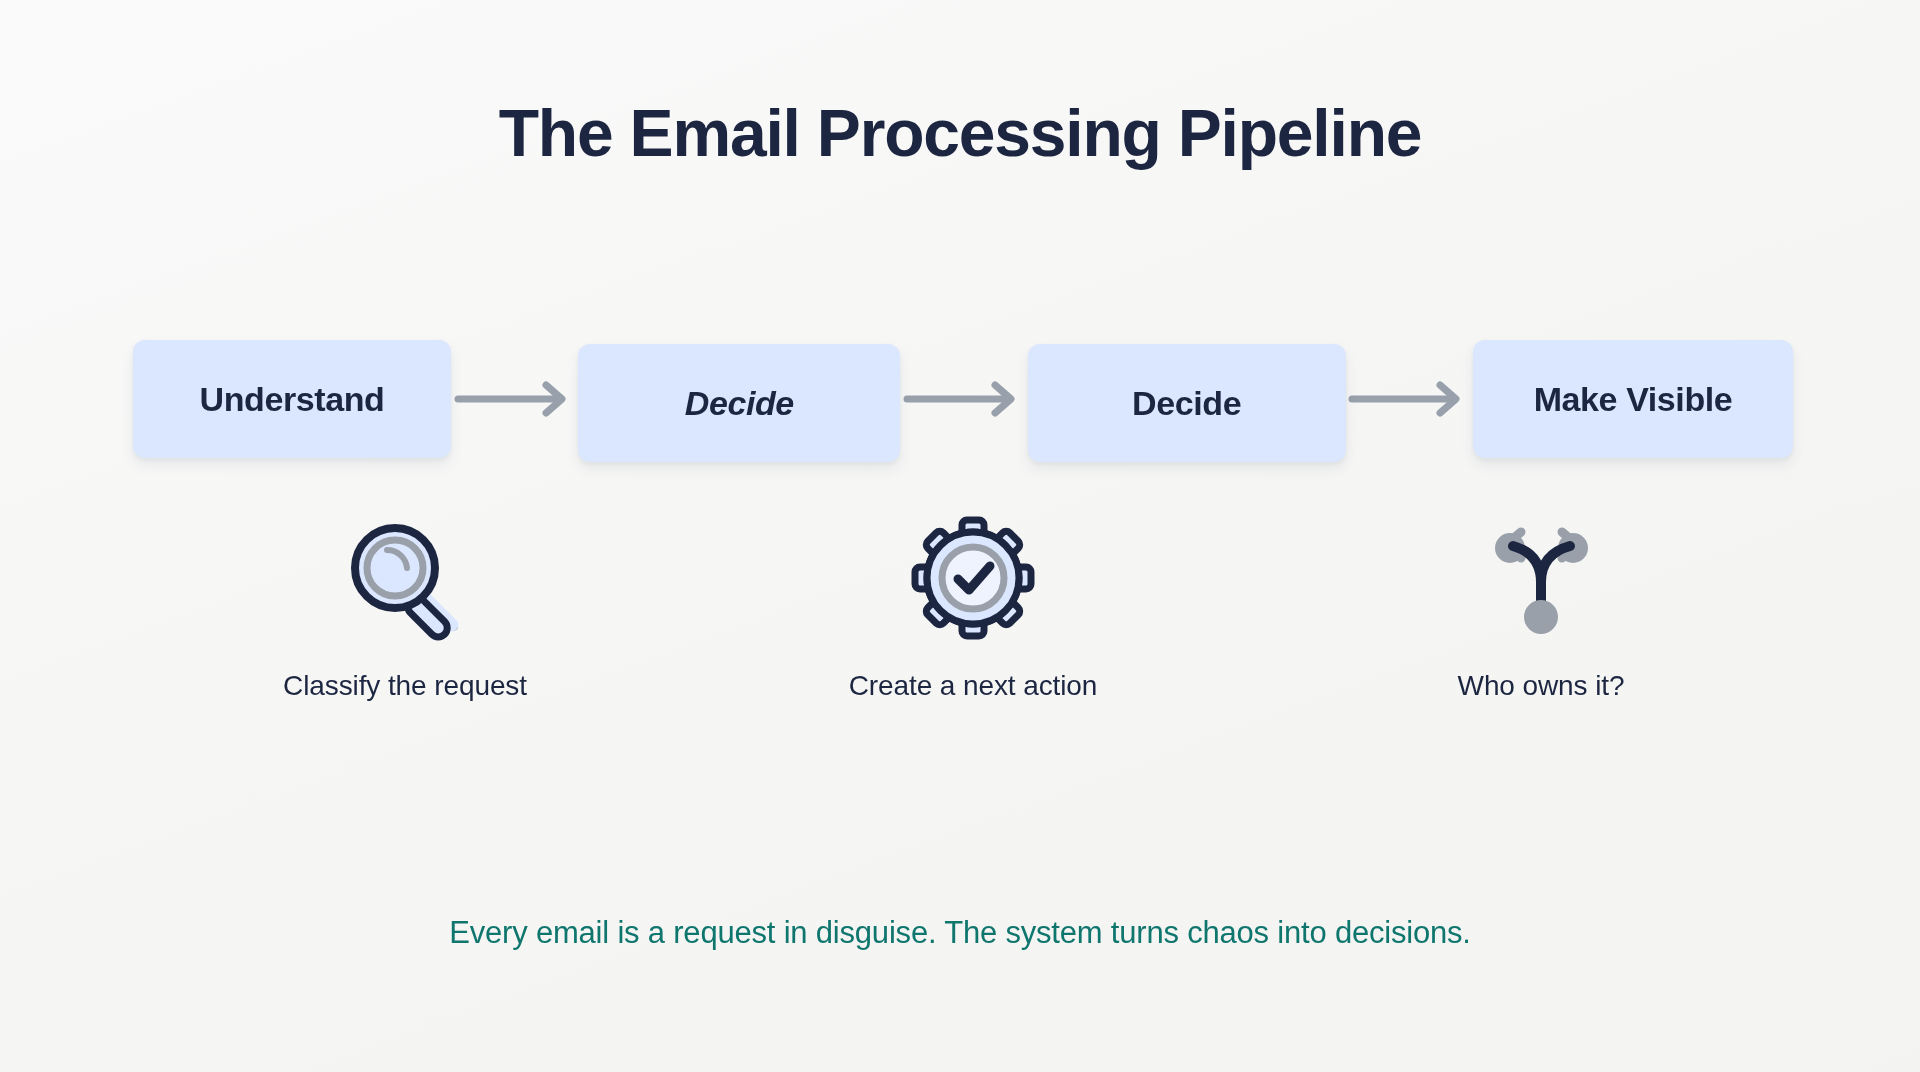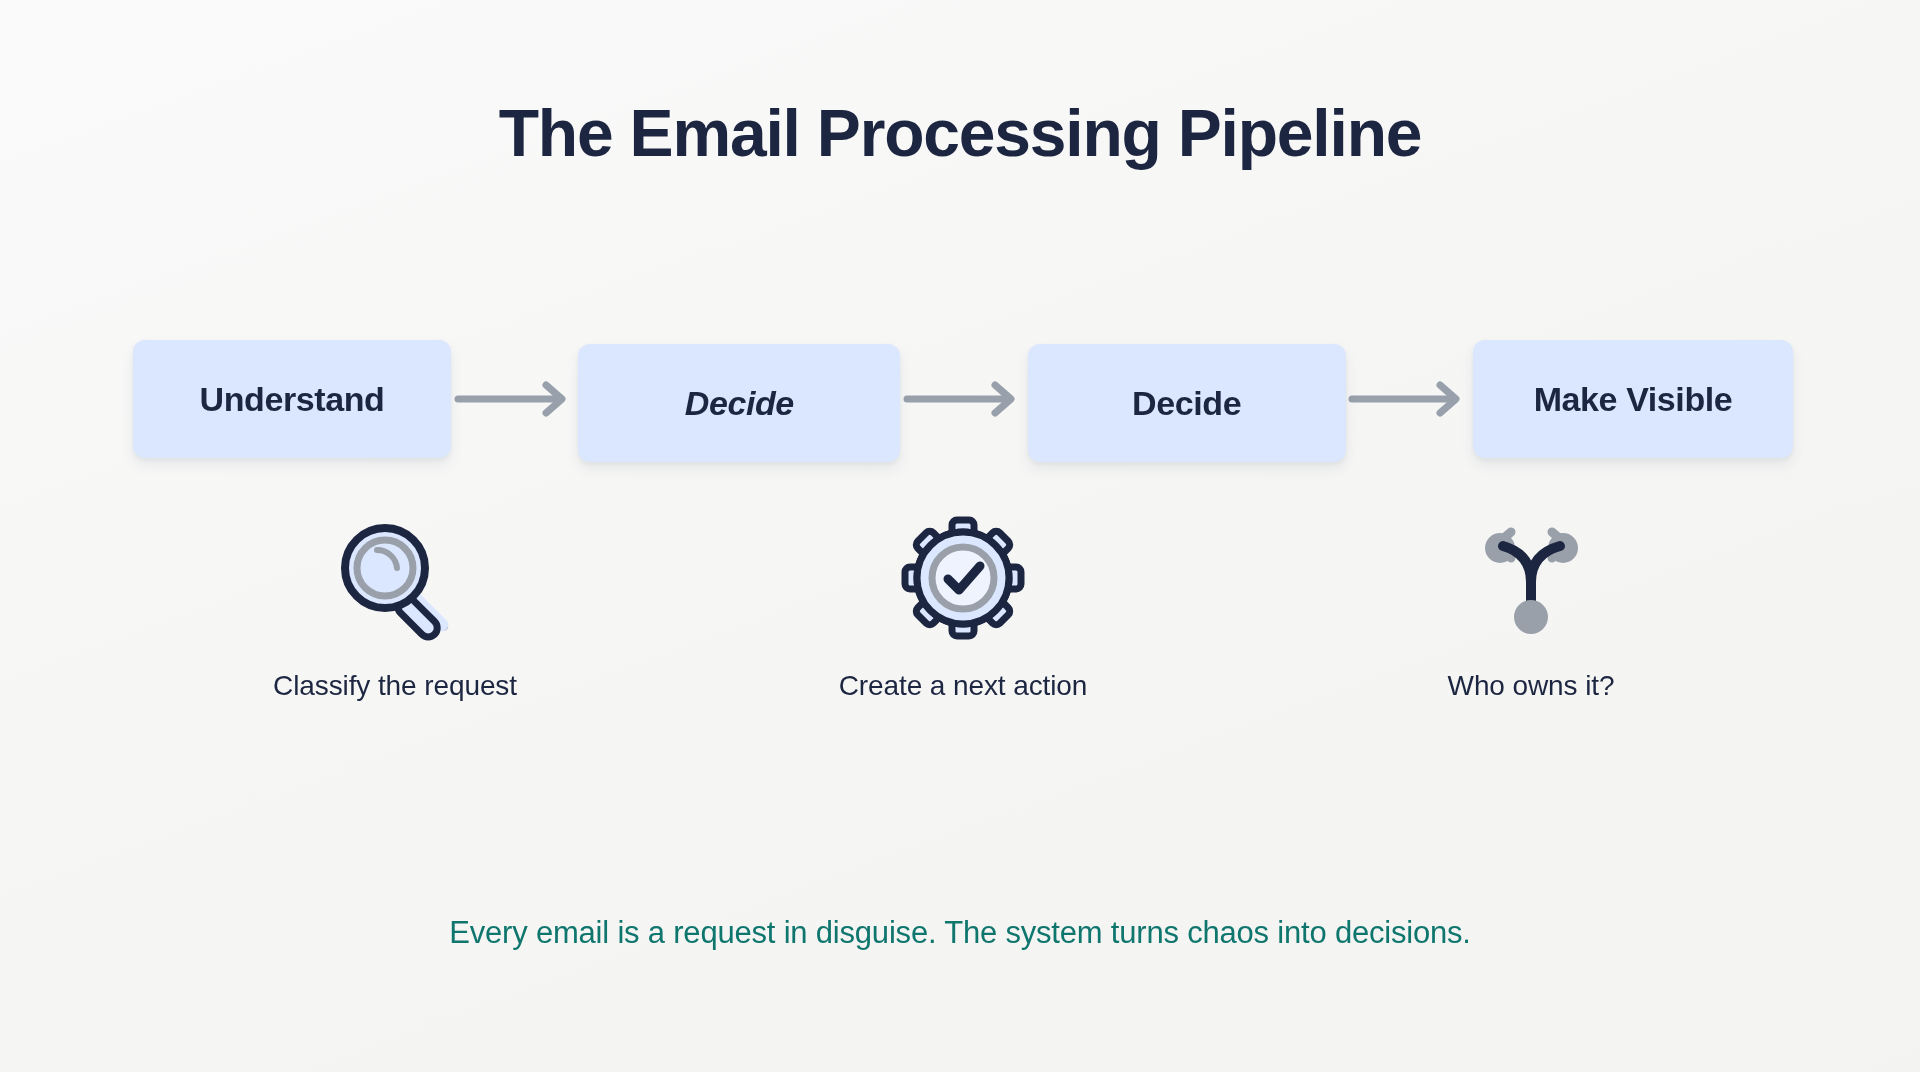--- a/index.html
+++ b/index.html
@@ -92,21 +92,21 @@
     align-items: center;
     justify-content: center;
     min-width: 60px;
   }
   .arrow svg { display: block; overflow: visible; }
 
   
   .details {
     position: absolute;
     top: 512px;
-    left: 133px;
+    left: 143px;
     width: 1660px;
     display: flex;
     gap: 44px;
   }
   .detail-col {
     flex: 1 1 0;
     display: flex;
     flex-direction: column;
     align-items: center;
   }

